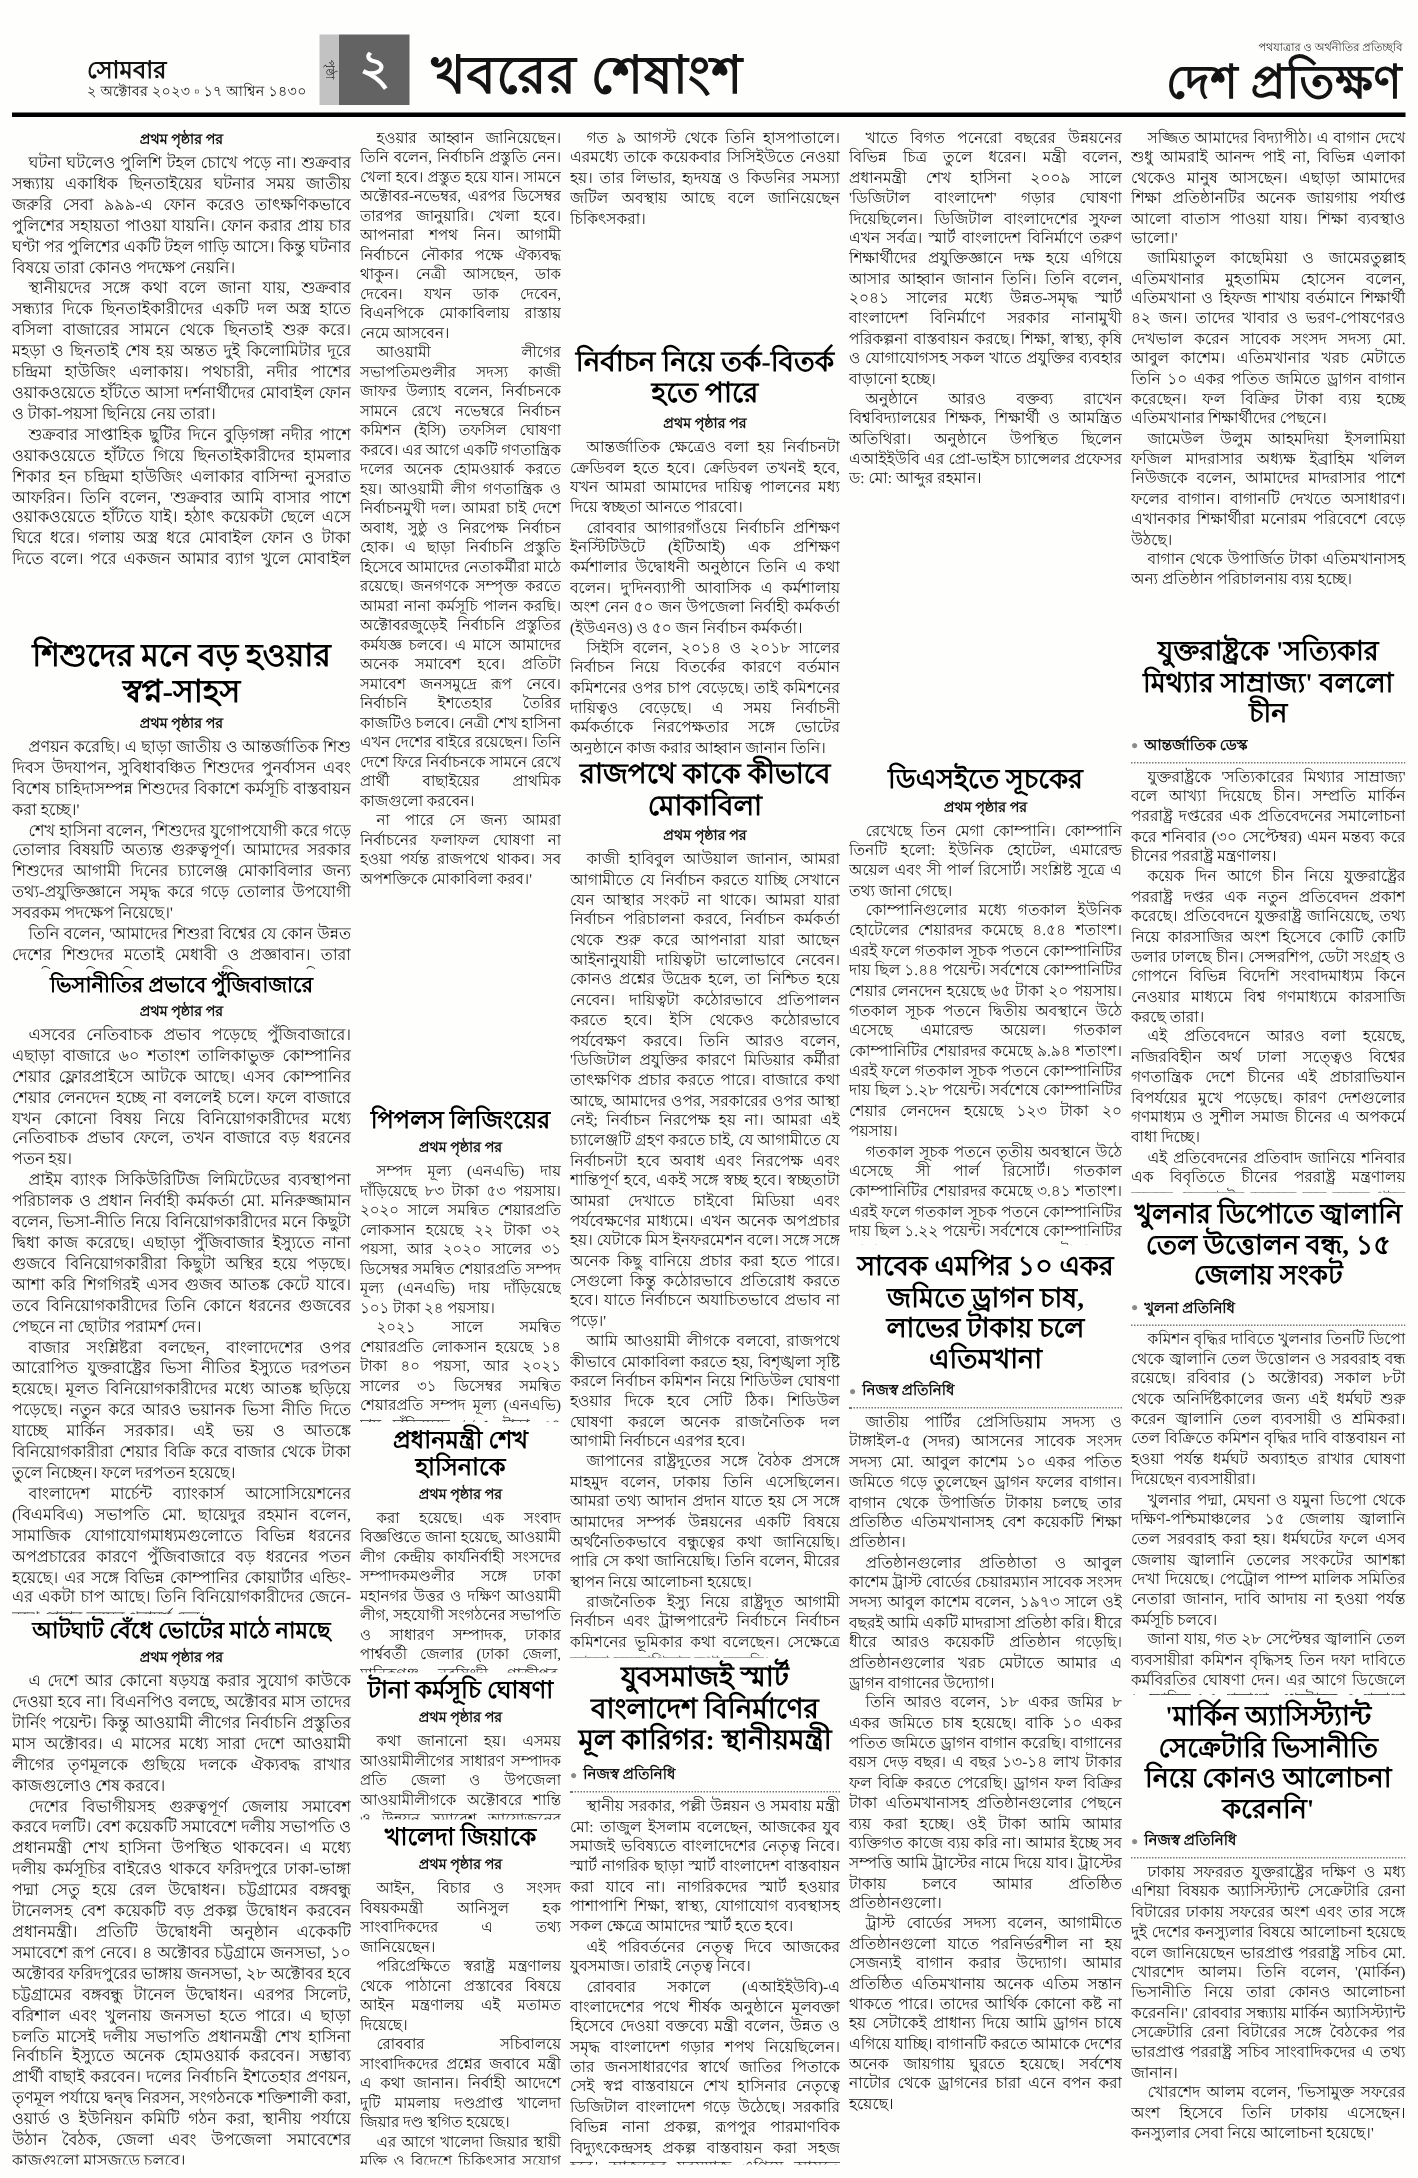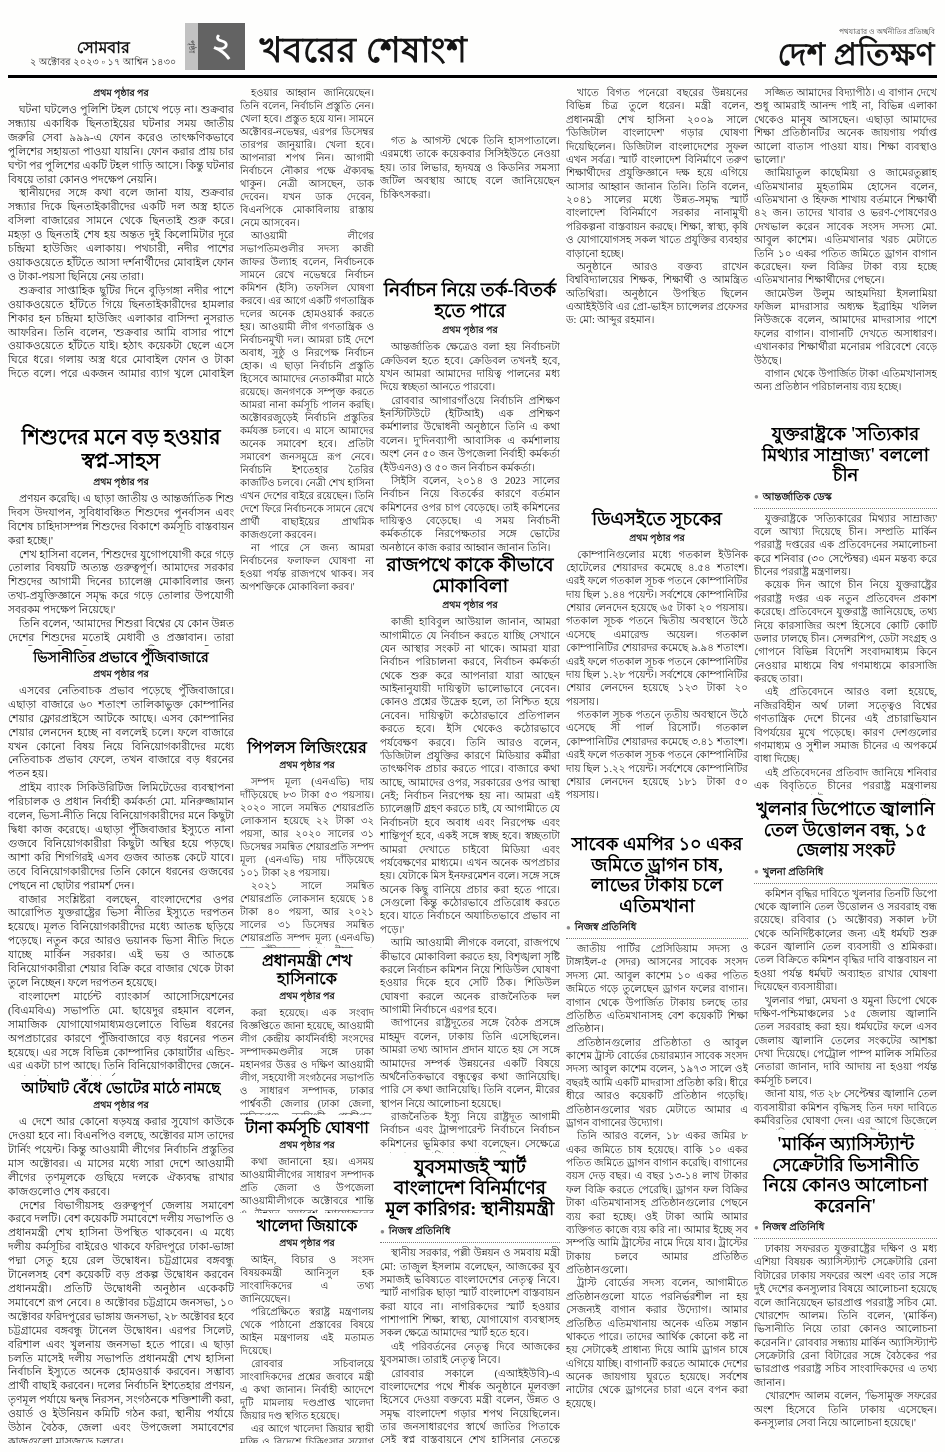--- a/index.html
+++ b/index.html
@@ -7,21 +7,21 @@
   body {
     width:945px; height:1452px; overflow:hidden;
     font-family:"Liberation Serif","DejaVu Serif",serif;
     color:#141414;
   }
   .page { width:945px; height:1452px; padding:4px 8px 0 8px; background:#fefefd; }
 
   
   header { display:flex; align-items:flex-end; height:74px;
            border-bottom:3px solid #000; padding-bottom:5px; position:relative; }
-  .date-block { margin-left:22px; text-align:center; line-height:1.15; padding-bottom:2px; }
+  .date-block { margin-left:50px; text-align:left; line-height:1.15; padding-bottom:2px; }
   .day  { font-weight:bold; font-size:16px; }
   .date { font-size:9.5px; letter-spacing:.2px; }
   .pagebox { display:flex; margin-left:9px; }
   .pagebox-strip { width:13px; height:47px; background:#c2c2c2; color:#222;
                    font-size:8px; writing-mode:vertical-rl; text-orientation:mixed;
                    display:flex; align-items:center; justify-content:center; }
   .pagebox-num { width:47px; height:47px; background:#636363; color:#fff;
                  font-size:32px; font-weight:bold; display:flex;
                  align-items:center; justify-content:center; }
   .section-title { font-size:35px; font-weight:bold; margin-left:14px;
@@ -141,32 +141,32 @@
           <div class="continued">প্রথম পৃষ্ঠার পর</div>
           <div class="body">
             <p>আইন, বিচার ও সংসদ বিষয়কমন্ত্রী আনিসুল হক সাংবাদিকদের এ তথ্য জানিয়েছেন।</p>
             <p>পরিপ্রেক্ষিতে স্বরাষ্ট্র মন্ত্রণালয় থেকে পাঠানো প্রস্তাবের বিষয়ে আইন মন্ত্রণালয় এই মতামত দিয়েছে।</p>
             <p>রোববার সচিবালয়ে সাংবাদিকদের প্রশ্নের জবাবে মন্ত্রী এ কথা জানান। নির্বাহী আদেশে দুটি মামলায় দণ্ডপ্রাপ্ত খালেদা জিয়ার দণ্ড স্থগিত হয়েছে।</p>
             <p>এর আগে খালেদা জিয়ার স্থায়ী মুক্তি ও বিদেশে চিকিৎসার সুযোগ চেয়ে তার ছোট ভাই শামীম ইস্কান্দার গত ২৫ সেপ্টেম্বর স্বরাষ্ট্র মন্ত্রণালয়ে আবেদন করেন। এ বিষয়ে মতামতের জন্য আবেদনটি আইন মন্ত্রণালয়ে পাঠিয়ে দেয় স্বরাষ্ট্র মন্ত্রণালয়। এরপর ভয়েস অব</p>
           </div>
         </article>
       </div>
       <div class="col col-3" style="width: 180px;">
-        <article class="article" style="height: 143px; margin-top: 48px;">
+        <article class="article" style="height: 143px;">
           <div class="body">
             <p>গত ৯ আগস্ট থেকে তিনি হাসপাতালে। এরমধ্যে তাকে কয়েকবার সিসিইউতে নেওয়া হয়। তার লিভার, হৃদযন্ত্র ও কিডনির সমস্যা জটিল অবস্থায় আছে বলে জানিয়েছেন চিকিৎসকরা।</p>
           </div>
         </article>
         <article class="article" style="height: 275px;">
           <h2 class="headline" style="font-size: 18.5px;">নির্বাচন নিয়ে তর্ক-বিতর্ক হতে পারে</h2>
           <div class="continued">প্রথম পৃষ্ঠার পর</div>
           <div class="body">
             <p>আন্তর্জাতিক ক্ষেত্রেও বলা হয় নির্বাচনটা ক্রেডিবল হতে হবে। ক্রেডিবল তখনই হবে, যখন আমরা আমাদের দায়িত্ব পালনের মধ্য দিয়ে স্বচ্ছতা আনতে পারবো।</p>
             <p>রোববার আগারগাঁওয়ে নির্বাচনি প্রশিক্ষণ ইনস্টিটিউটে (ইটিআই) এক প্রশিক্ষণ কর্মশালার উদ্বোধনী অনুষ্ঠানে তিনি এ কথা বলেন। দু'দিনব্যাপী আবাসিক এ কর্মশালায় অংশ নেন ৫০ জন উপজেলা নির্বাহী কর্মকর্তা (ইউএনও) ও ৫০ জন নির্বাচন কর্মকর্তা।</p>
-            <p>সিইসি বলেন, ২০১৪ ও 2023 সালের নির্বাচন নিয়ে বিতর্কের কারণে বর্তমান কমিশনের ওপর চাপ বেড়েছে। তাই কমিশনের দায়িত্বও বেড়েছে। এ সময় নির্বাচনী কর্মকর্তাকে নিরপেক্ষতার সঙ্গে ভোটের অনুষ্ঠানে কাজ করার আহ্বান জানান তিনি।</p>
+            <p>সিইসি বলেন, ২০১৪ ও ২০১৮ সালের নির্বাচন নিয়ে বিতর্কের কারণে বর্তমান কমিশনের ওপর চাপ বেড়েছে। তাই কমিশনের দায়িত্বও বেড়েছে। এ সময় নির্বাচনী কর্মকর্তাকে নিরপেক্ষতার সঙ্গে ভোটের অনুষ্ঠানে কাজ করার আহ্বান জানান তিনি।</p>
           </div>
         </article>
         <article class="article" style="height: 602px;">
           <h2 class="headline" style="font-size: 18.5px;">রাজপথে কাকে কীভাবে মোকাবিলা</h2>
           <div class="continued">প্রথম পৃষ্ঠার পর</div>
           <div class="body">
             <p>কাজী হাবিবুল আউয়াল জানান, আমরা আগামীতে যে নির্বাচন করতে যাচ্ছি সেখানে যেন আস্থার সংকট না থাকে। আমরা যারা নির্বাচন পরিচালনা করবে, নির্বাচন কর্মকর্তা থেকে শুরু করে আপনারা যারা আছেন আইনানুযায়ী দায়িত্বটা ভালোভাবে নেবেন। কোনও প্রশ্নের উদ্রেক হলে, তা নিশ্চিত হয়ে নেবেন। দায়িত্বটা কঠোরভাবে প্রতিপালন করতে হবে। ইসি থেকেও কঠোরভাবে পর্যবেক্ষণ করবে। তিনি আরও বলেন, 'ডিজিটাল প্রযুক্তির কারণে মিডিয়ার কর্মীরা তাৎক্ষণিক প্রচার করতে পারে। বাজারে কথা আছে, আমাদের ওপর, সরকারের ওপর আস্থা নেই; নির্বাচন নিরপেক্ষ হয় না। আমরা এই চ্যালেঞ্জটি গ্রহণ করতে চাই, যে আগামীতে যে নির্বাচনটা হবে অবাধ এবং নিরপেক্ষ এবং শান্তিপূর্ণ হবে, একই সঙ্গে স্বচ্ছ হবে। স্বচ্ছতাটা আমরা দেখাতে চাইবো মিডিয়া এবং পর্যবেক্ষণের মাধ্যমে। এখন অনেক অপপ্রচার হয়। যেটাকে মিস ইনফরমেশন বলে। সঙ্গে সঙ্গে অনেক কিছু বানিয়ে প্রচার করা হতে পারে। সেগুলো কিন্তু কঠোরভাবে প্রতিরোধ করতে হবে। যাতে নির্বাচনে অযাচিতভাবে প্রভাব না পড়ে।'</p>
             <p>আমি আওয়ামী লীগকে বলবো, রাজপথে কীভাবে মোকাবিলা করতে হয়, বিশৃঙ্খলা সৃষ্টি করলে নির্বাচন কমিশন নিয়ে শিডিউল ঘোষণা হওয়ার দিকে হবে সেটি ঠিক। শিডিউল ঘোষণা করলে অনেক রাজনৈতিক দল আগামী নির্বাচনে এরপর হবে।</p>
             <p>জাপানের রাষ্ট্রদূতের সঙ্গে বৈঠক প্রসঙ্গে মাহমুদ বলেন, ঢাকায় তিনি এসেছিলেন। আমরা তথ্য আদান প্রদান যাতে হয় সে সঙ্গে আমাদের সম্পর্ক উন্নয়নের একটি বিষয়ে অর্থনৈতিকভাবে বন্ধুত্বের কথা জানিয়েছি। পারি সে কথা জানিয়েছি। তিনি বলেন, মীরের স্থাপন নিয়ে আলোচনা হয়েছে।</p>
             <p>রাজনৈতিক ইস্যু নিয়ে রাষ্ট্রদূত আগামী নির্বাচন এবং ট্রান্সপারেন্ট নির্বাচনে নির্বাচন কমিশনের ভূমিকার কথা বলেছেন। সেক্ষেত্রে আমরা সহযোগিতার কথা বলেছি।</p>
@@ -190,20 +190,21 @@
         <article class="article" style="height: 420px;">
           <div class="body">
             <p>খাতে বিগত পনেরো বছরের উন্নয়নের বিভিন্ন চিত্র তুলে ধরেন। মন্ত্রী বলেন, প্রধানমন্ত্রী শেখ হাসিনা ২০০৯ সালে 'ডিজিটাল বাংলাদেশ' গড়ার ঘোষণা দিয়েছিলেন। ডিজিটাল বাংলাদেশের সুফল এখন সর্বত্র। স্মার্ট বাংলাদেশ বিনির্মাণে তরুণ শিক্ষার্থীদের প্রযুক্তিজ্ঞানে দক্ষ হয়ে এগিয়ে আসার আহ্বান জানান তিনি। তিনি বলেন, ২০৪১ সালের মধ্যে উন্নত-সমৃদ্ধ স্মার্ট বাংলাদেশ বিনির্মাণে সরকার নানামুখী পরিকল্পনা বাস্তবায়ন করছে। শিক্ষা, স্বাস্থ্য, কৃষি ও যোগাযোগসহ সকল খাতে প্রযুক্তির ব্যবহার বাড়ানো হচ্ছে।</p>
             <p>অনুষ্ঠানে আরও বক্তব্য রাখেন বিশ্ববিদ্যালয়ের শিক্ষক, শিক্ষার্থী ও আমন্ত্রিত অতিথিরা। অনুষ্ঠানে উপস্থিত ছিলেন এআইইউবি এর প্রো-ভাইস চ্যান্সেলর প্রফেসর ড: মো: আব্দুর রহমান।</p>
           </div>
         </article>
         <article class="article" style="height: 325px;">
           <h2 class="headline" style="font-size: 18px;">ডিএসইতে সূচকের</h2>
           <div class="continued">প্রথম পৃষ্ঠার পর</div>
           <div class="body">
+            <p>রেখেছে তিন মেগা কোম্পানি। কোম্পানি তিনটি হলো: ইউনিক হোটেল, এমারেল্ড অয়েল এবং সী পার্ল রিসোর্ট। সংশ্লিষ্ট সূত্রে এ তথ্য জানা গেছে।</p>
             <p>কোম্পানিগুলোর মধ্যে গতকাল ইউনিক হোটেলের শেয়ারদর কমেছে ৪.৫৪ শতাংশ। এরই ফলে গতকাল সূচক পতনে কোম্পানিটির দায় ছিল ১.৪৪ পয়েন্ট। সর্বশেষে কোম্পানিটির শেয়ার লেনদেন হয়েছে ৬৫ টাকা ২০ পয়সায়। গতকাল সূচক পতনে দ্বিতীয় অবস্থানে উঠে এসেছে এমারেল্ড অয়েল। গতকাল কোম্পানিটির শেয়ারদর কমেছে ৯.৯৪ শতাংশ। এরই ফলে গতকাল সূচক পতনে কোম্পানিটির দায় ছিল ১.২৮ পয়েন্ট। সর্বশেষে কোম্পানিটির শেয়ার লেনদেন হয়েছে ১২৩ টাকা ২০ পয়সায়।</p>
             <p>গতকাল সূচক পতনে তৃতীয় অবস্থানে উঠে এসেছে সী পার্ল রিসোর্ট। গতকাল কোম্পানিটির শেয়ারদর কমেছে ৩.৪১ শতাংশ। এরই ফলে গতকাল সূচক পতনে কোম্পানিটির দায় ছিল ১.২২ পয়েন্ট। সর্বশেষে কোম্পানিটির শেয়ার লেনদেন হয়েছে ১৮১ টাকা ৫০ পয়সায়।</p>
           </div>
         </article>
         <article class="article" style="height: 613px;">
           <h2 class="headline" style="font-size: 18px;">সাবেক এমপির ১০ একর জমিতে ড্রাগন চাষ, লাভের টাকায় চলে এতিমখানা</h2>
           <div class="byline">
             <span class="bullet">●</span>
             <span>নিজস্ব প্রতিনিধি</span>
           </div>

